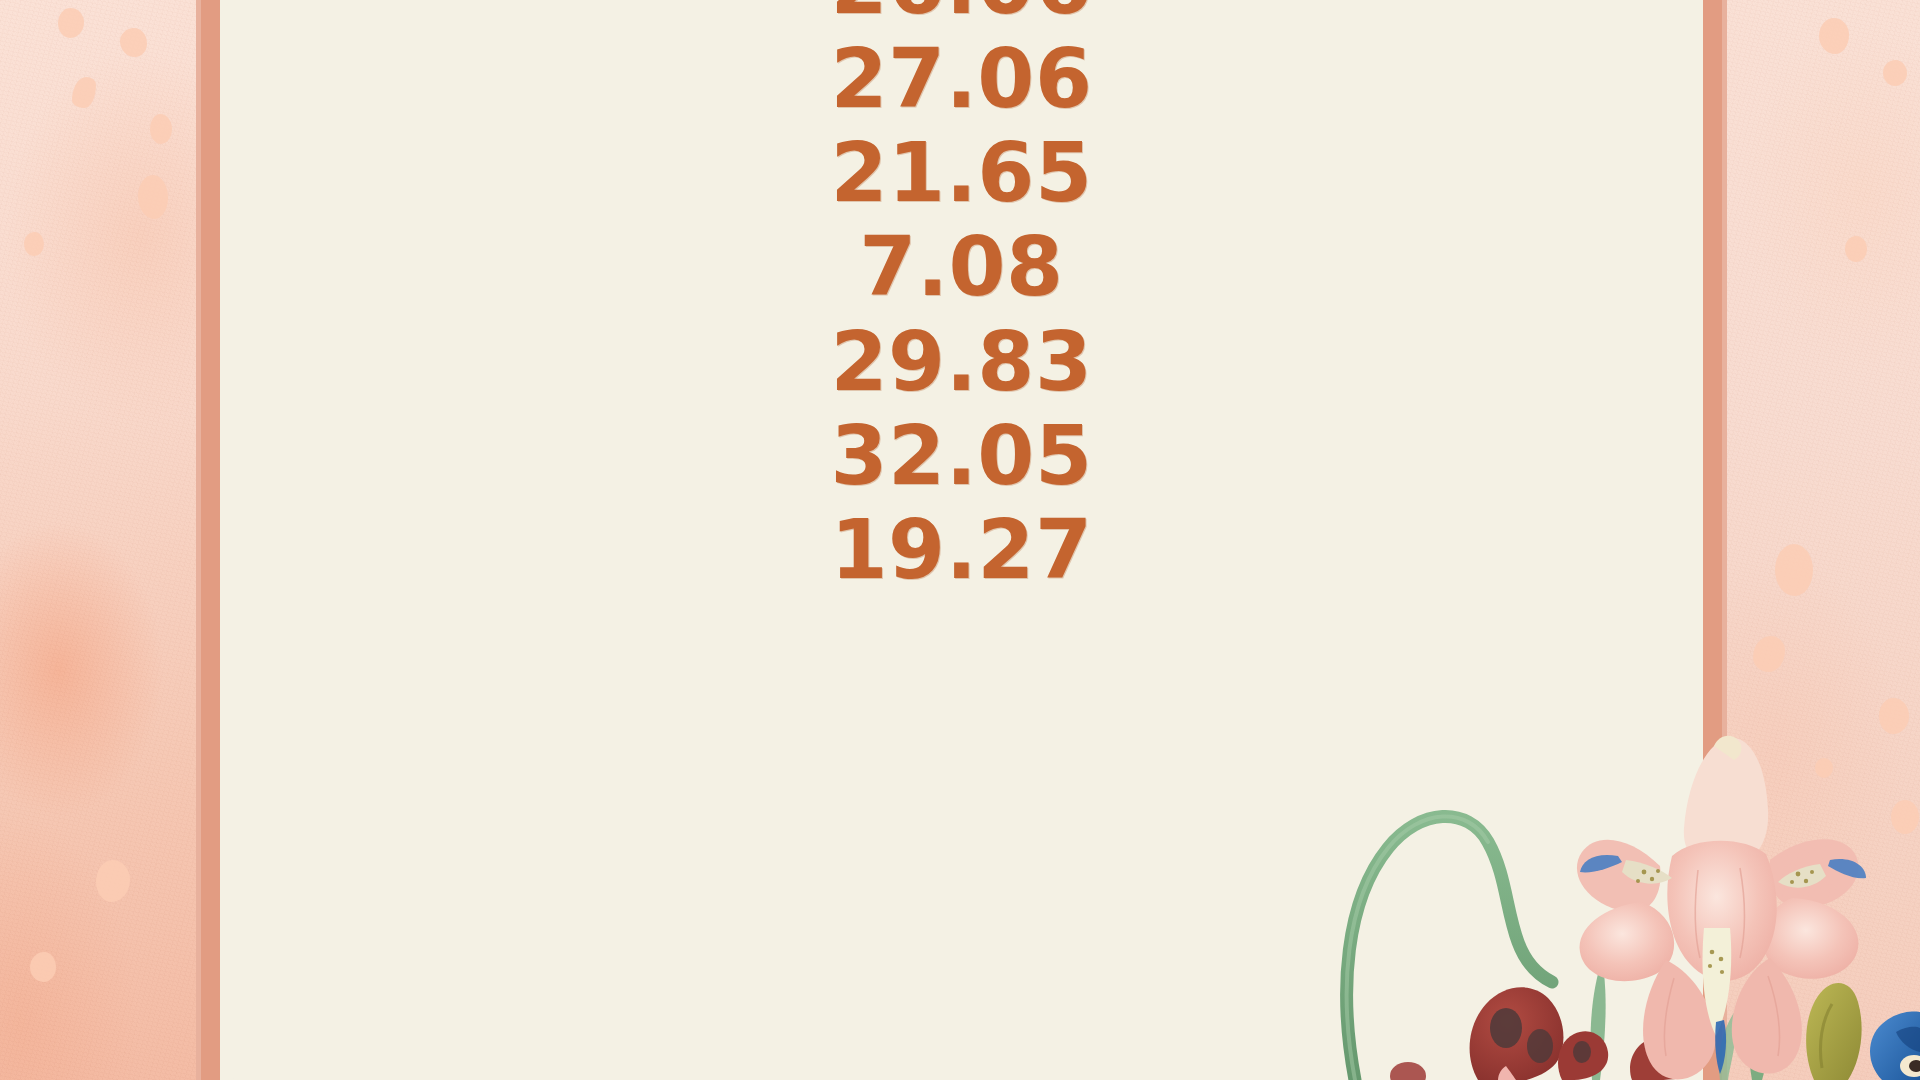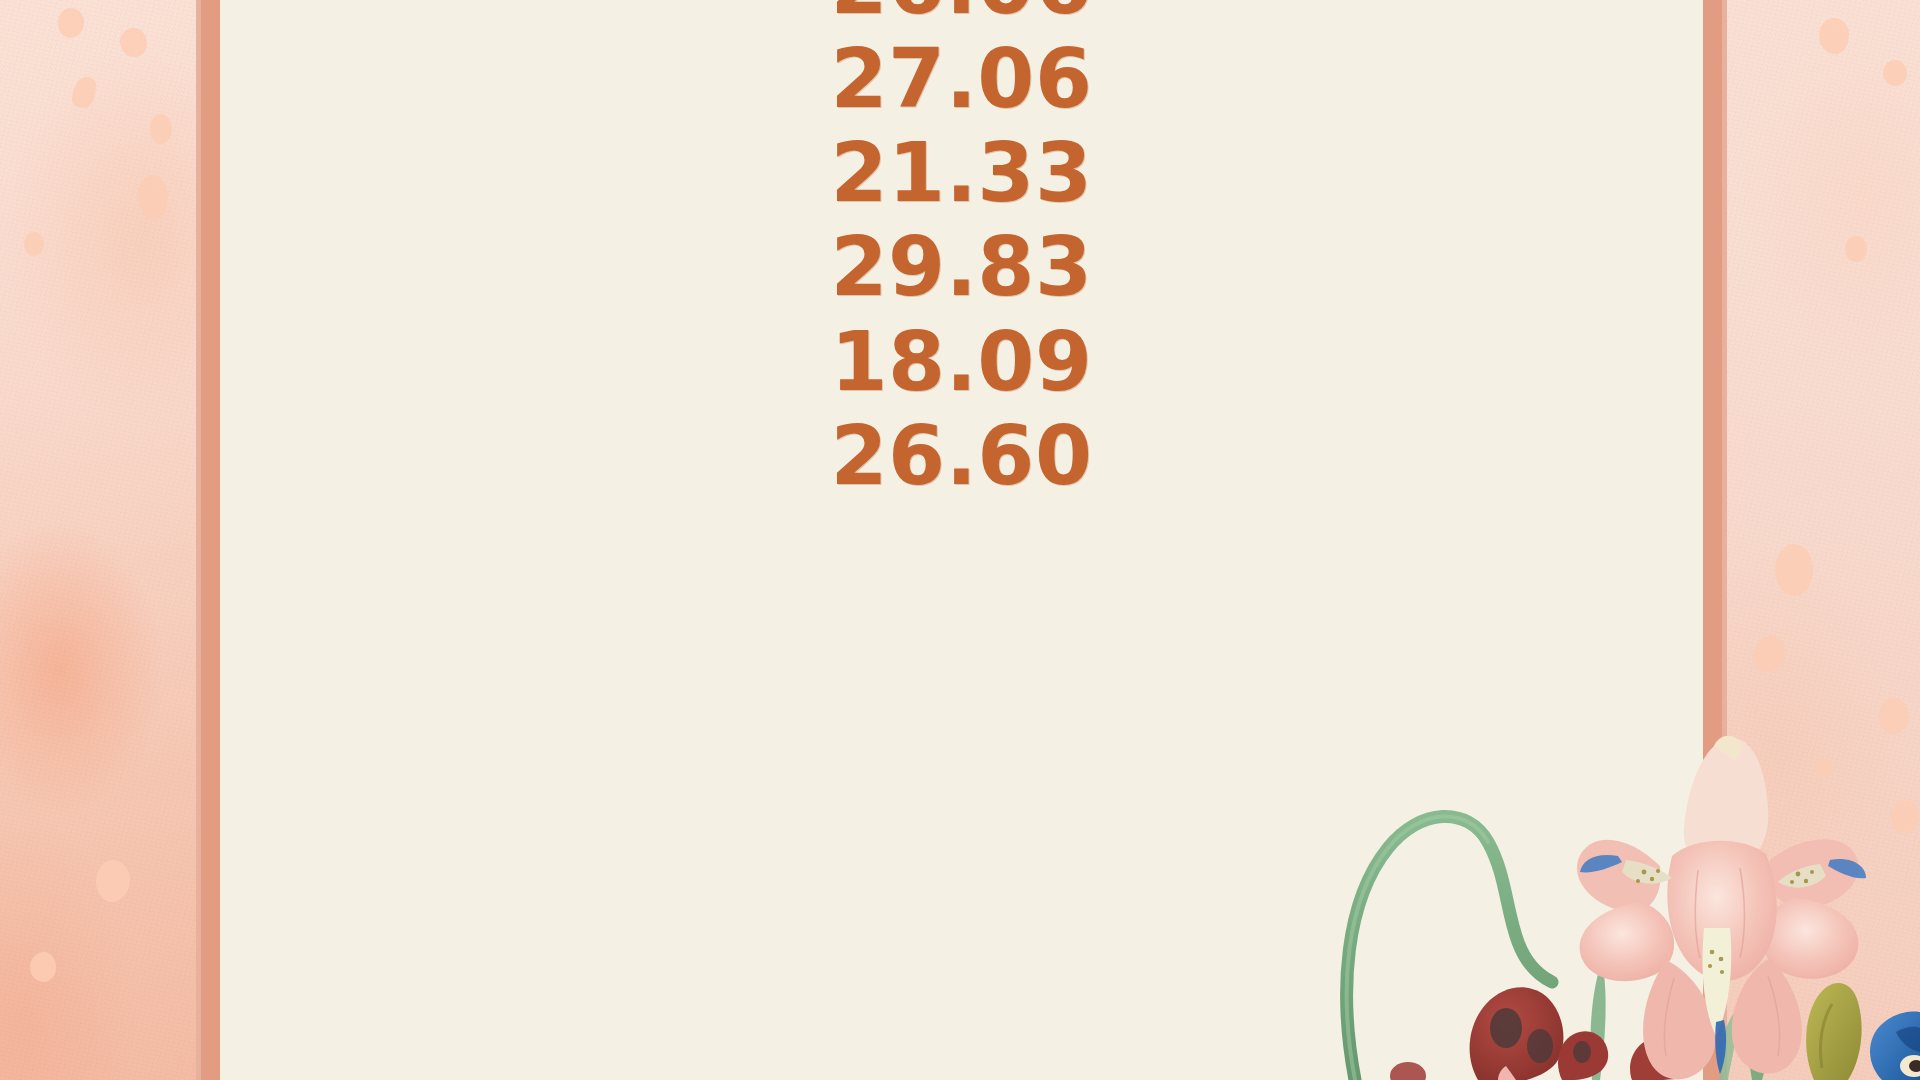--- a/index.html
+++ b/index.html
@@ -170,24 +170,25 @@
         <div class="blob" style="left: 164px; top: 800px; width: 28px; height: 34px; border-radius: 50%; background: rgb(251, 205, 180);"></div>
         <div class="blob" style="left: 118px; top: 236px; width: 22px; height: 26px; border-radius: 50%; background: rgb(251, 205, 180);"></div>
       </div>
   </div>
   <div class="rule right"></div>
 
   <div class="stage">
     <ul class="date-list" id="date-list">
         <li class="date-item">26.06</li>
         <li class="date-item">27.06</li>
-        <li class="date-item">21.33</li>
+        <li class="date-item">21.65</li>
+        <li class="date-item">7.08</li>
         <li class="date-item">29.83</li>
-        <li class="date-item">18.09</li>
-        <li class="date-item">26.60</li>
+        <li class="date-item">32.05</li>
+        <li class="date-item">19.27</li>
       </ul>
   </div>
 
   <div class="botanical">
     <svg viewBox="0 0 620 420" preserveAspectRatio="none" aria-hidden="true">
       <defs>
         <radialGradient id="gIris" cx="45%" cy="40%" r="70%">
           <stop offset="0%" stop-color="#FBE6DE"></stop>
           <stop offset="55%" stop-color="#F4C3B8"></stop>
           <stop offset="100%" stop-color="#EDADA2"></stop>

